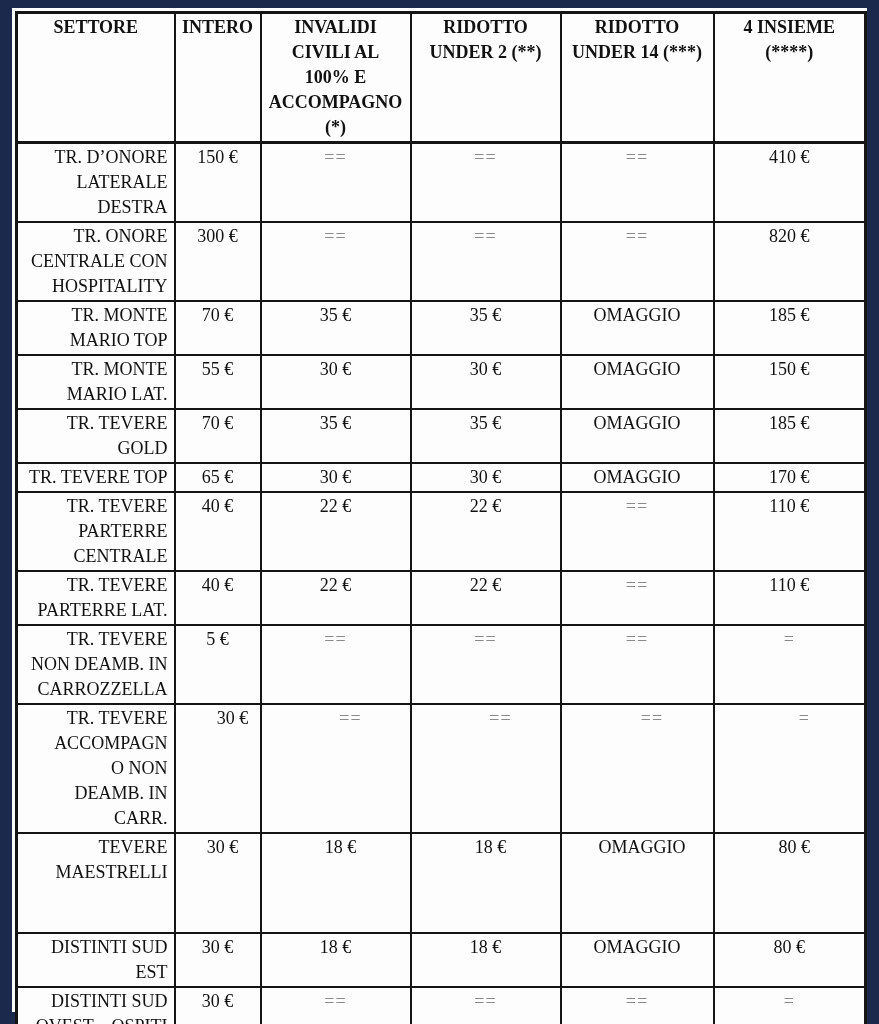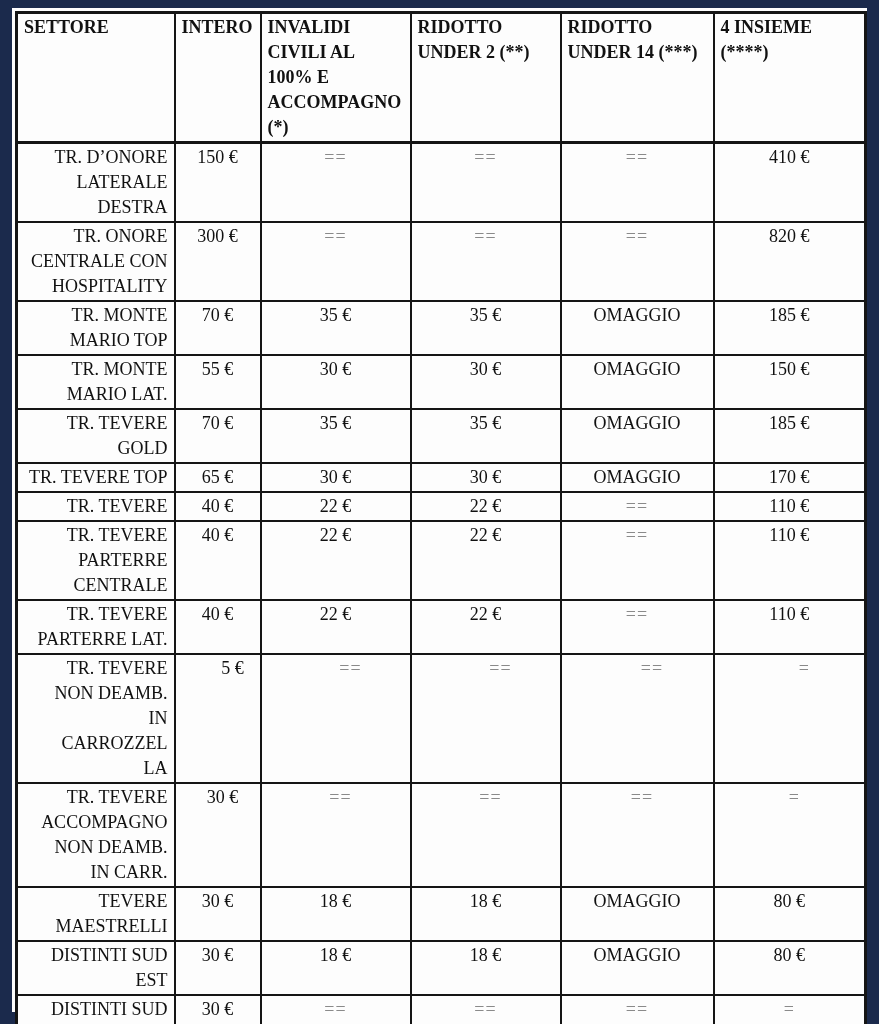--- a/index.html
+++ b/index.html
@@ -45,21 +45,21 @@
   th, td {
     vertical-align: top;
     font-size: 18px;
     line-height: 25px;
     padding: 1px 6px;
     box-sizing: border-box;
     overflow-wrap: break-word;
   }
   thead th {
     font-weight: bold;
-    text-align: left;
+    text-align: center;
     height: 125px;
   }
   td.cell-settore {
     text-align: right;
   }
   td.cell-val {
     text-align: center;
   }
   td .muted {
     color: #8a8a8a;
@@ -137,28 +137,20 @@
           </tr>
           <tr>
             <td class="cell-settore"><span>TR. TEVERE TOP</span></td>
             <td class="cell-val"><span>65 €</span></td>
             <td class="cell-val"><span>30 €</span></td>
             <td class="cell-val"><span>30 €</span></td>
             <td class="cell-val"><span>OMAGGIO</span></td>
             <td class="cell-val"><span>170 €</span></td>
           </tr>
           <tr>
-            <td class="cell-settore"><span>TR. TEVERE</span></td>
-            <td class="cell-val"><span>40 €</span></td>
-            <td class="cell-val"><span>22 €</span></td>
-            <td class="cell-val"><span>22 €</span></td>
-            <td class="cell-val"><span class="muted">==</span></td>
-            <td class="cell-val"><span>110 €</span></td>
-          </tr>
-          <tr>
             <td class="cell-settore"><span>TR. TEVERE PARTERRE CENTRALE</span></td>
             <td class="cell-val"><span>40 €</span></td>
             <td class="cell-val"><span>22 €</span></td>
             <td class="cell-val"><span>22 €</span></td>
             <td class="cell-val"><span class="muted">==</span></td>
             <td class="cell-val"><span>110 €</span></td>
           </tr>
           <tr>
             <td class="cell-settore"><span>TR. TEVERE PARTERRE LAT.</span></td>
             <td class="cell-val"><span>40 €</span></td>

